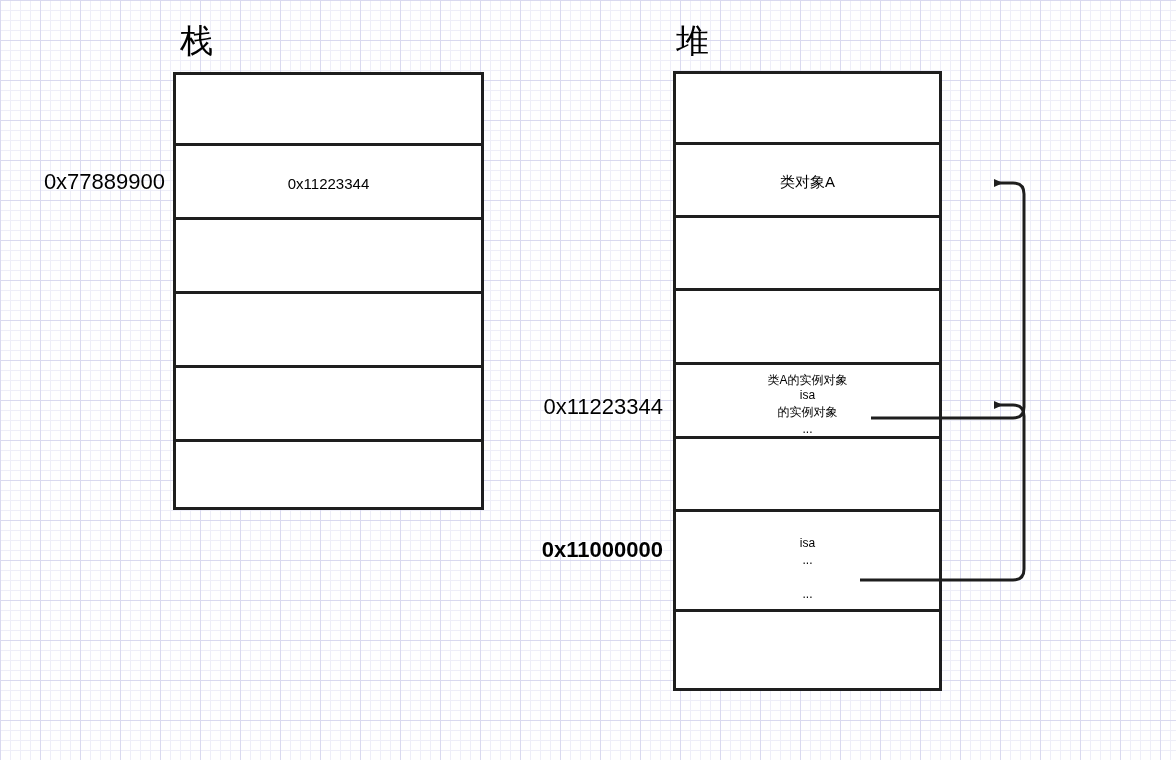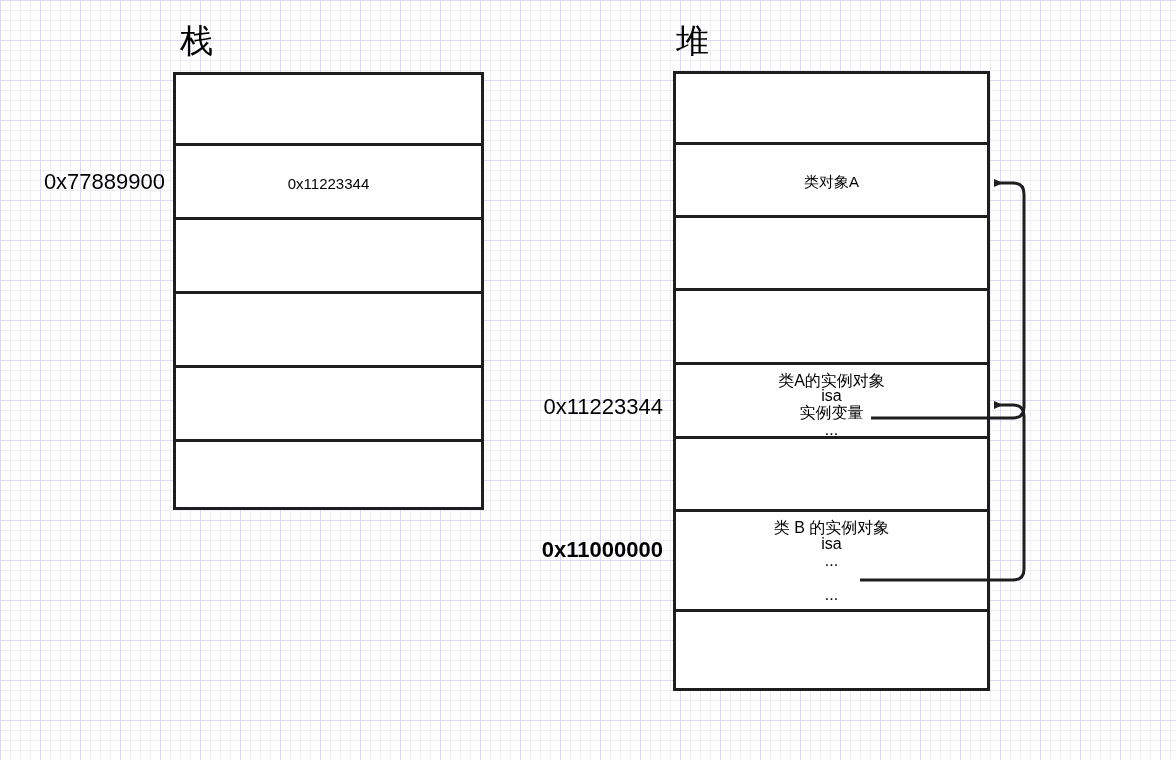--- a/index.html
+++ b/index.html
@@ -56,21 +56,21 @@
     left: 0;
     right: 0;
     text-align: center;
     color: #000000;
     white-space: nowrap;
   }
   .row-text.big {
     font-size: 15px;
   }
   .row-text.small {
-    font-size: 16px;
+    font-size: 12px;
     line-height: 15px;
     text-align: center;
   }
 
   .addr-label {
     position: absolute;
     font-size: 22px;
     line-height: 1;
     color: #000000;
     white-space: nowrap;
@@ -116,47 +116,46 @@
     <div class="mem-row last" style="top:367px; height:65px;">
     </div>
   </div>
 
   <div class="region-title" style="left:676px; top:24px;">堆</div>
 
   <div class="addr-label" style="left:493px; top:396px; width:170px;">0x11223344</div>
 
   <div class="addr-label" style="left:493px; top:539px; width:170px;font-weight:bold;">0x11000000</div>
 
-  <div class="mem-box" id="heap-box" style="left:673px; top:71px; width:317px; height:620px;">
+  <div class="mem-box" id="heap-box" style="left:673px; top:71px; width:269px; height:620px;">
 
     <div class="mem-row" style="top:0px; height:71px;">
     </div>
 
     <div class="mem-row" style="top:71px; height:73px;">
       <div class="row-text big" style="top:28px;">类对象A</div>
     </div>
 
     <div class="mem-row" style="top:144px; height:73px;">
     </div>
 
     <div class="mem-row" style="top:217px; height:74px;">
     </div>
 
     <div class="mem-row" style="top:291px; height:74px;">
       <div class="row-text small" style="top:8px;">类A的实例对象</div>
       <div class="row-text small" style="top:23px;">isa</div>
-      <div class="row-text small" style="top:40px;">实例变量</div>
+      <div class="row-text small" style="top:40px;">的实例对象</div>
       <div class="row-text small" style="top:57px;">...</div>
     </div>
 
     <div class="mem-row" style="top:365px; height:73px;">
     </div>
 
     <div class="mem-row" style="top:438px; height:100px;">
-      <div class="row-text small" style="top:8px;">类 B 的实例对象</div>
       <div class="row-text small" style="top:24px;">isa</div>
       <div class="row-text small" style="top:41px;">...</div>
       <div class="row-text small" style="top:75px;">...</div>
     </div>
 
     <div class="mem-row last" style="top:538px; height:76px;">
     </div>
   </div>
 
   <svg id="overlay" viewBox="0 0 1176 760" xmlns="http://www.w3.org/2000/svg">

